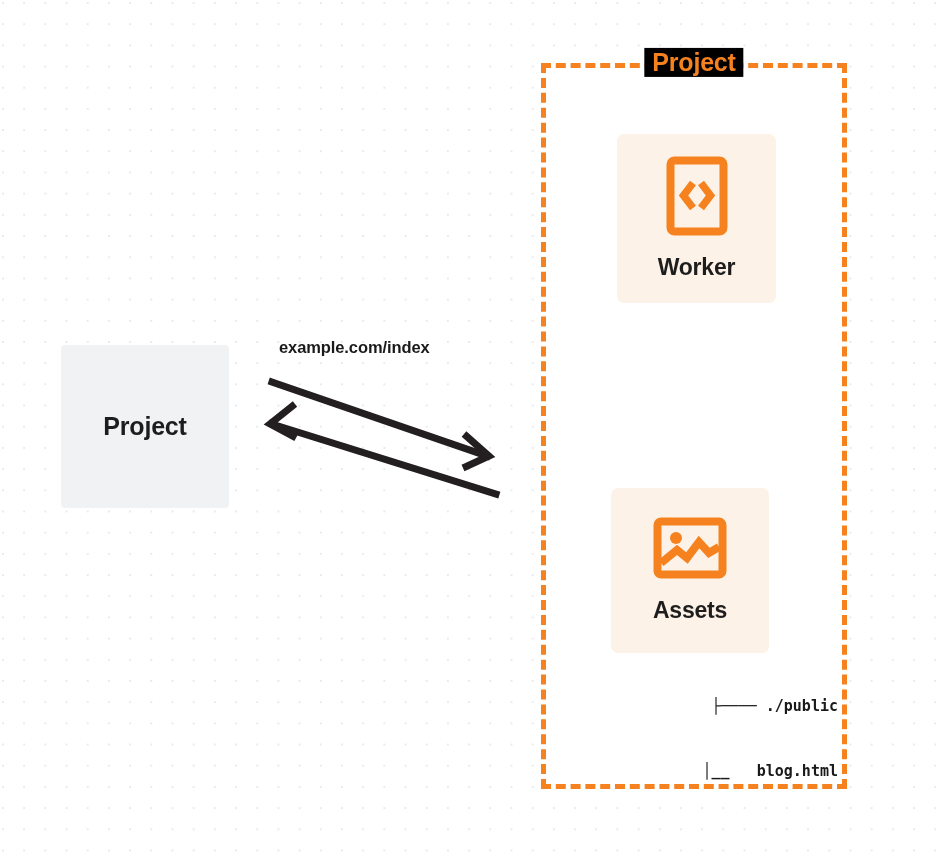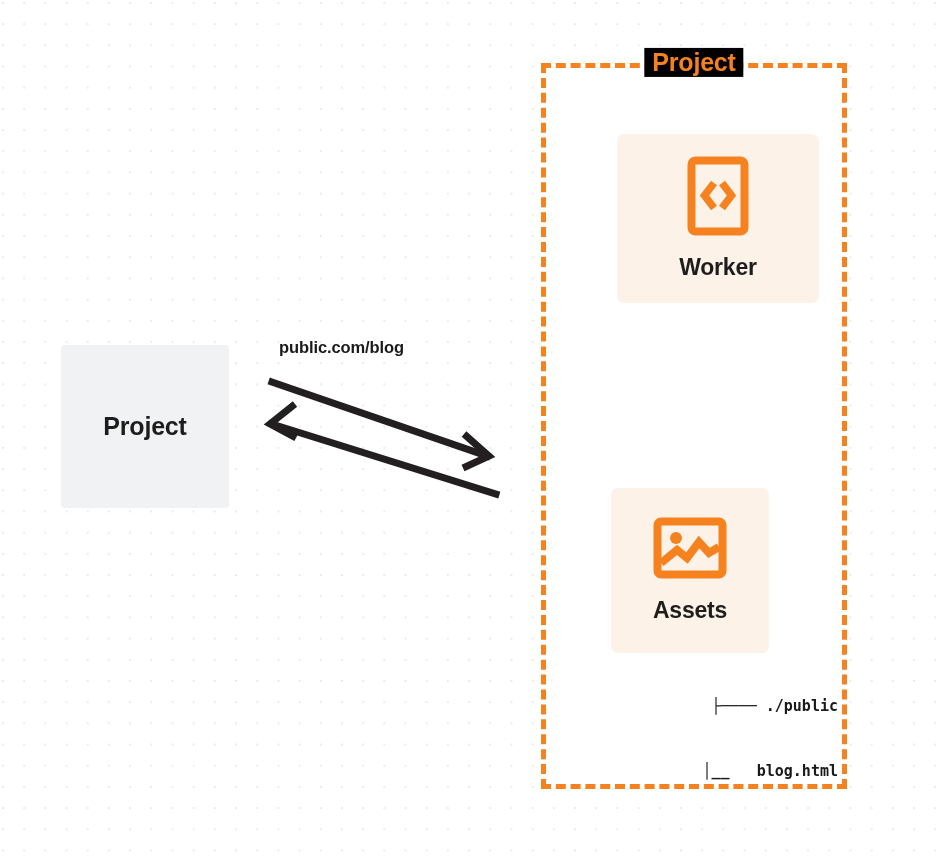--- a/index.html
+++ b/index.html
@@ -99,21 +99,21 @@
     background: #fdf2e7;
     border-radius: 7px;
     display: flex;
     flex-direction: column;
     align-items: center;
     justify-content: center;
   }
   #worker-card {
     left: 71px;
     top: 66px;
-    width: 202px;
+    width: 159px;
     height: 169px;
   }
   #assets-card {
     left: 65px;
     top: 420px;
     width: 158px;
     height: 165px;
   }
   .service-card .card-icon {
     line-height: 0;
@@ -146,21 +146,21 @@
 </style>
 </head>
 <body>
 
 <div id="canvas">
 
   <div id="client-node">
     <span class="node-label">Project</span>
   </div>
 
-  <div id="request-label">public.com/blog</div>
+  <div id="request-label">example.com/index</div>
 
   <svg id="arrows-svg" viewBox="0 0 270 160" width="270" height="160" fill="none">
 
     <g>
       <path d="M22 22 L237 96" stroke="#231f20" stroke-width="7" stroke-linecap="square"></path>
       <path d="M214 74 L239 96 L213 108" stroke="#231f20" stroke-width="7" stroke-linecap="butt" stroke-linejoin="miter" fill="none"></path>
     </g>
 
     <g>
       <path d="M22 64 L246 134" stroke="#231f20" stroke-width="7" stroke-linecap="square"></path>

